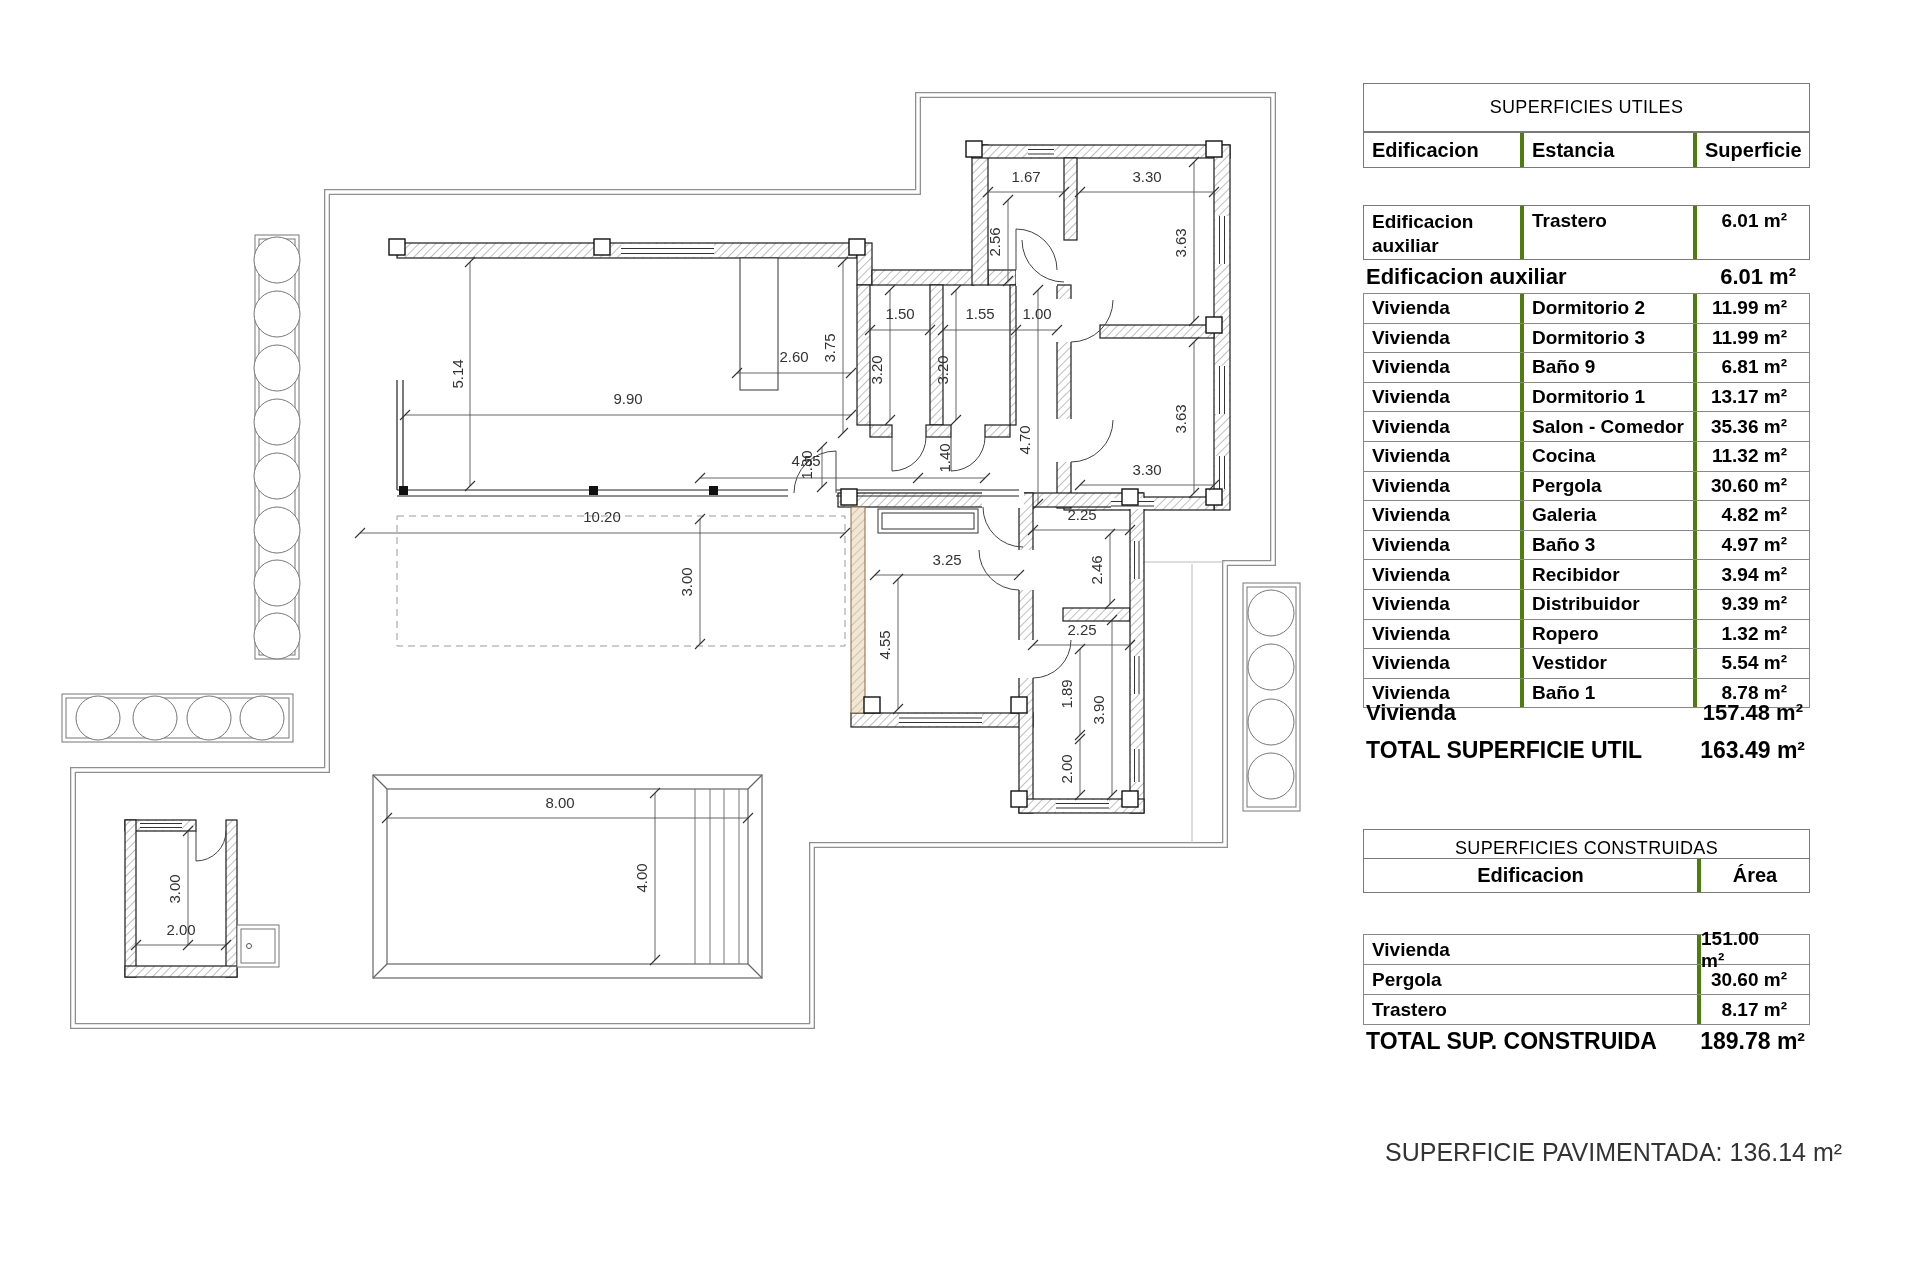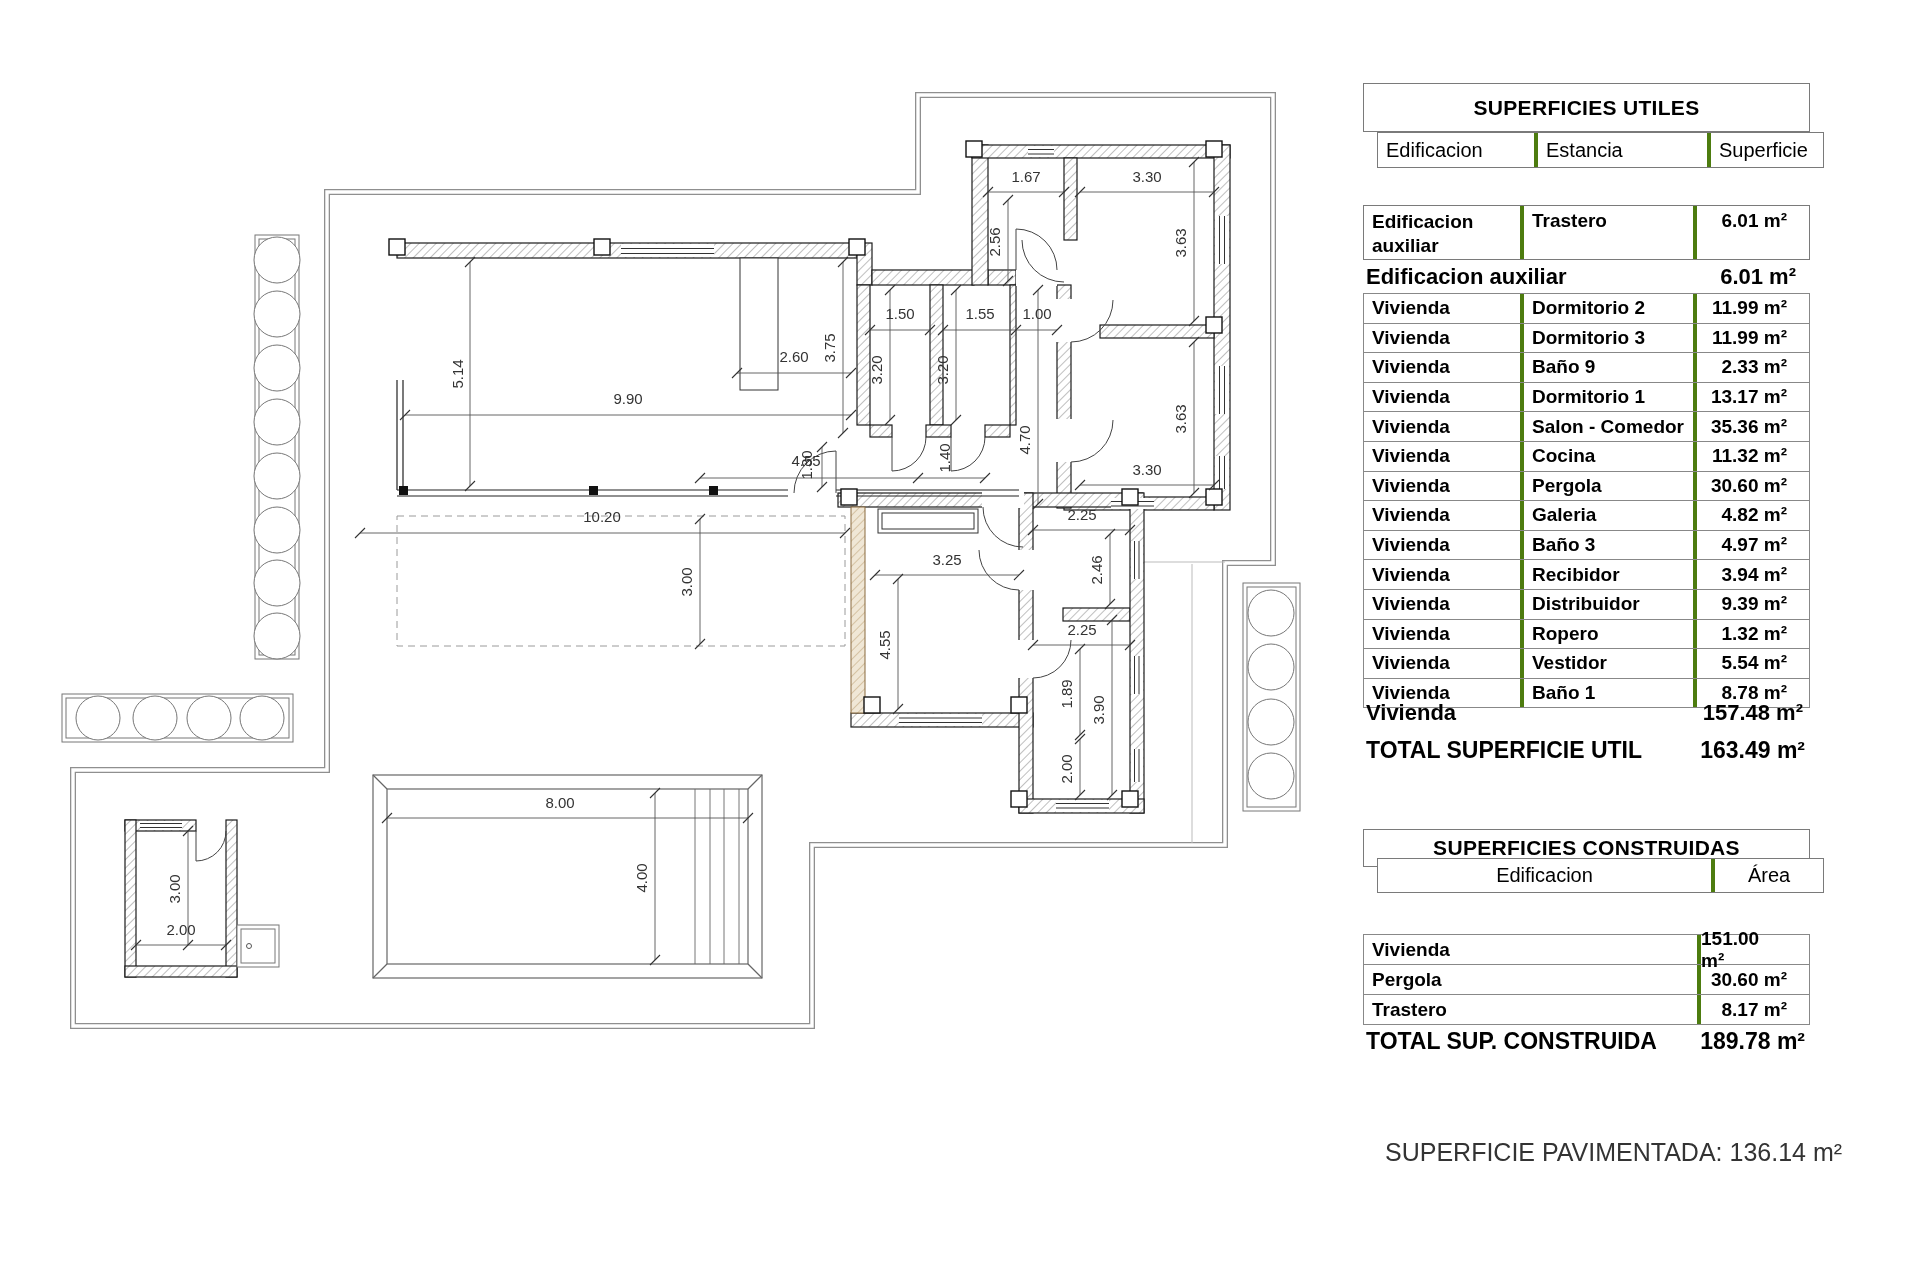--- a/index.html
+++ b/index.html
@@ -5,22 +5,22 @@
   html,body{margin:0;padding:0;background:#fff;}
   body{width:1920px;height:1280px;position:relative;overflow:hidden;
        font-family:"Liberation Sans",sans-serif;}
   .abs{position:absolute;box-sizing:border-box;}
   svg text{font-family:"Liberation Sans",sans-serif;fill:#333;}
 
   
   .tbl{position:absolute;box-sizing:border-box;color:#000;}
   .tbox{position:absolute;box-sizing:border-box;border:1px solid #7a7a7a;background:#fff;}
   .t-title{display:flex;align-items:center;justify-content:center;
-           font-weight:bold;font-size:21px;letter-spacing:.3px;}
-  .thead{display:flex;font-weight:normal;font-size:20px;margin-left:14px;}
+           font-weight:normal;font-size:18px;letter-spacing:.3px;}
+  .thead{display:flex;font-weight:bold;font-size:20px;}
   .cell{box-sizing:border-box;height:100%;display:flex;align-items:center;}
   .c-b{border-left:4px solid #4d7c0f;}
   .pl{padding-left:8px;}
   .pr{justify-content:flex-end;padding-right:22px;}
   .cen{justify-content:center;}
   .t1c1{width:156px;} .t1c2{width:173px;} .t1c3{width:116px;}
   .t2c1{width:333px;} .t2c2{width:112px;}
   .rows{position:absolute;left:0;}
   .trow{display:flex;border:1px solid #888;border-top:none;height:28.6px;
         font-weight:bold;font-size:19px;background:#fff;}
@@ -311,21 +311,21 @@
         <div class="cell t1c3 pr c-b">11.99 m²</div>
       </div>
     <div class="trow">
         <div class="cell t1c1 pl">Vivienda</div>
         <div class="cell t1c2 pl c-b">Dormitorio 3</div>
         <div class="cell t1c3 pr c-b">11.99 m²</div>
       </div>
     <div class="trow">
         <div class="cell t1c1 pl">Vivienda</div>
         <div class="cell t1c2 pl c-b">Baño 9</div>
-        <div class="cell t1c3 pr c-b">2.33 m²</div>
+        <div class="cell t1c3 pr c-b">6.81 m²</div>
       </div>
     <div class="trow">
         <div class="cell t1c1 pl">Vivienda</div>
         <div class="cell t1c2 pl c-b">Dormitorio 1</div>
         <div class="cell t1c3 pr c-b">13.17 m²</div>
       </div>
     <div class="trow">
         <div class="cell t1c1 pl">Vivienda</div>
         <div class="cell t1c2 pl c-b">Salon - Comedor</div>
         <div class="cell t1c3 pr c-b">35.36 m²</div>

